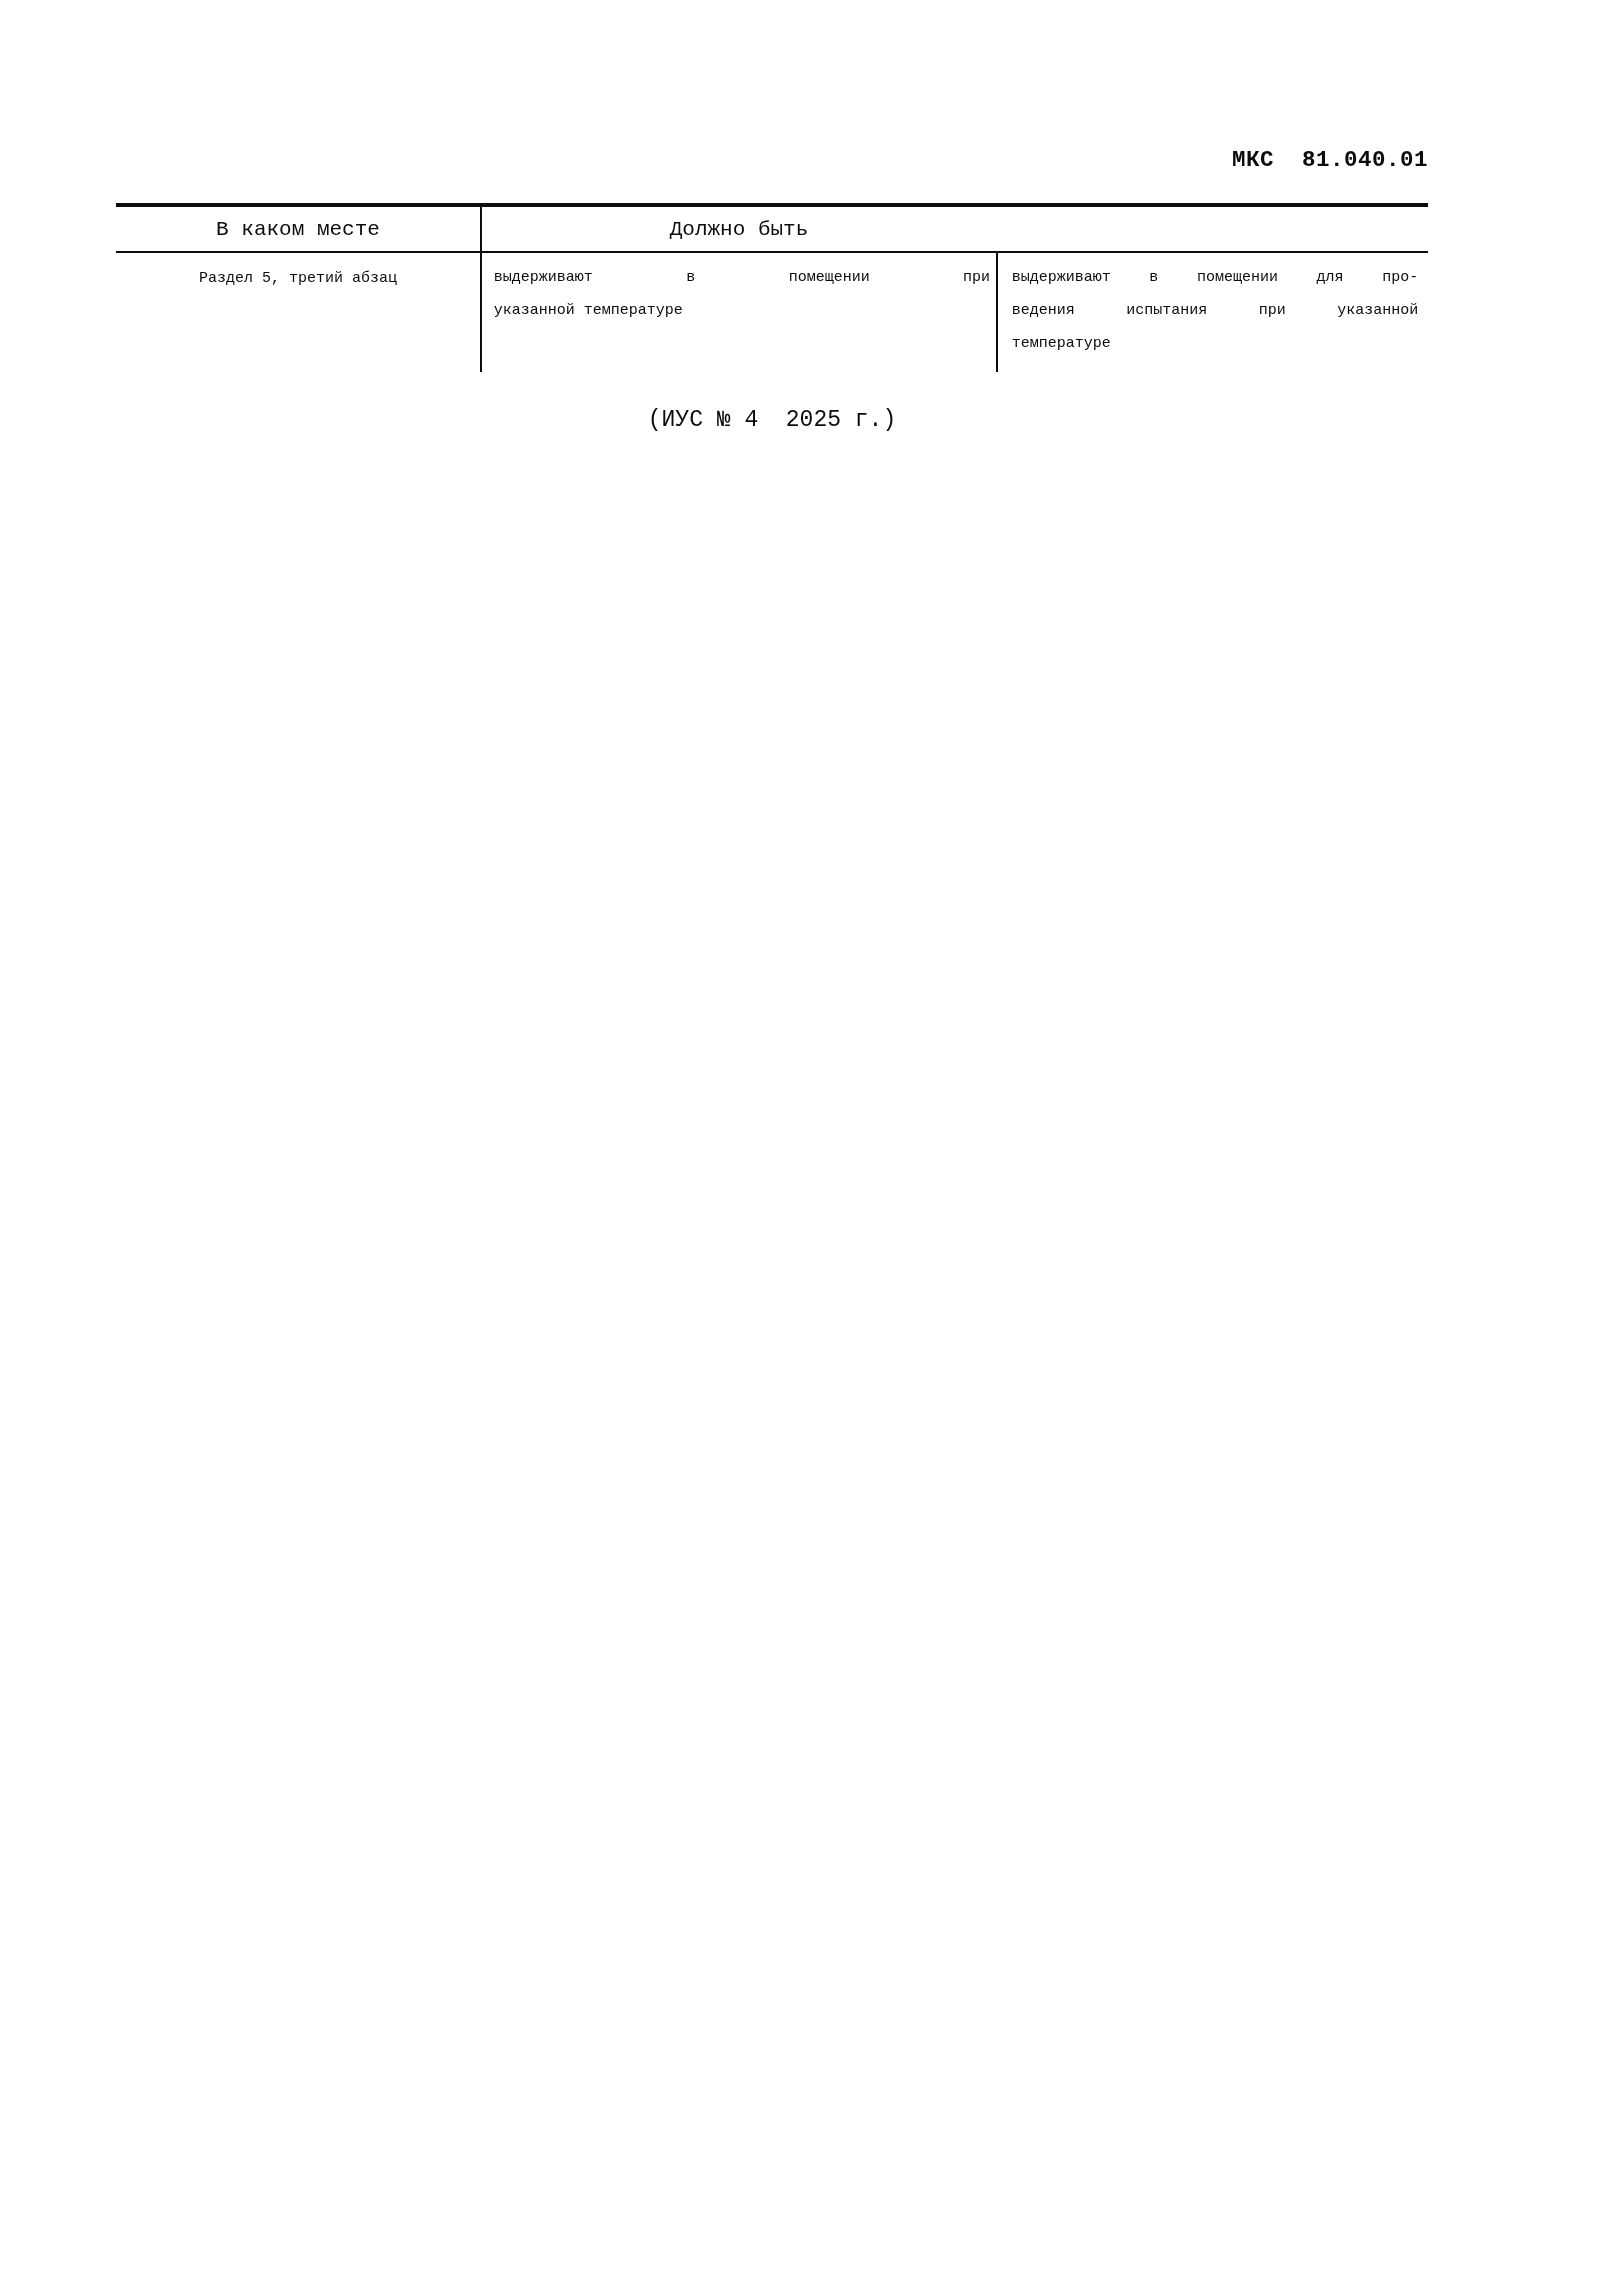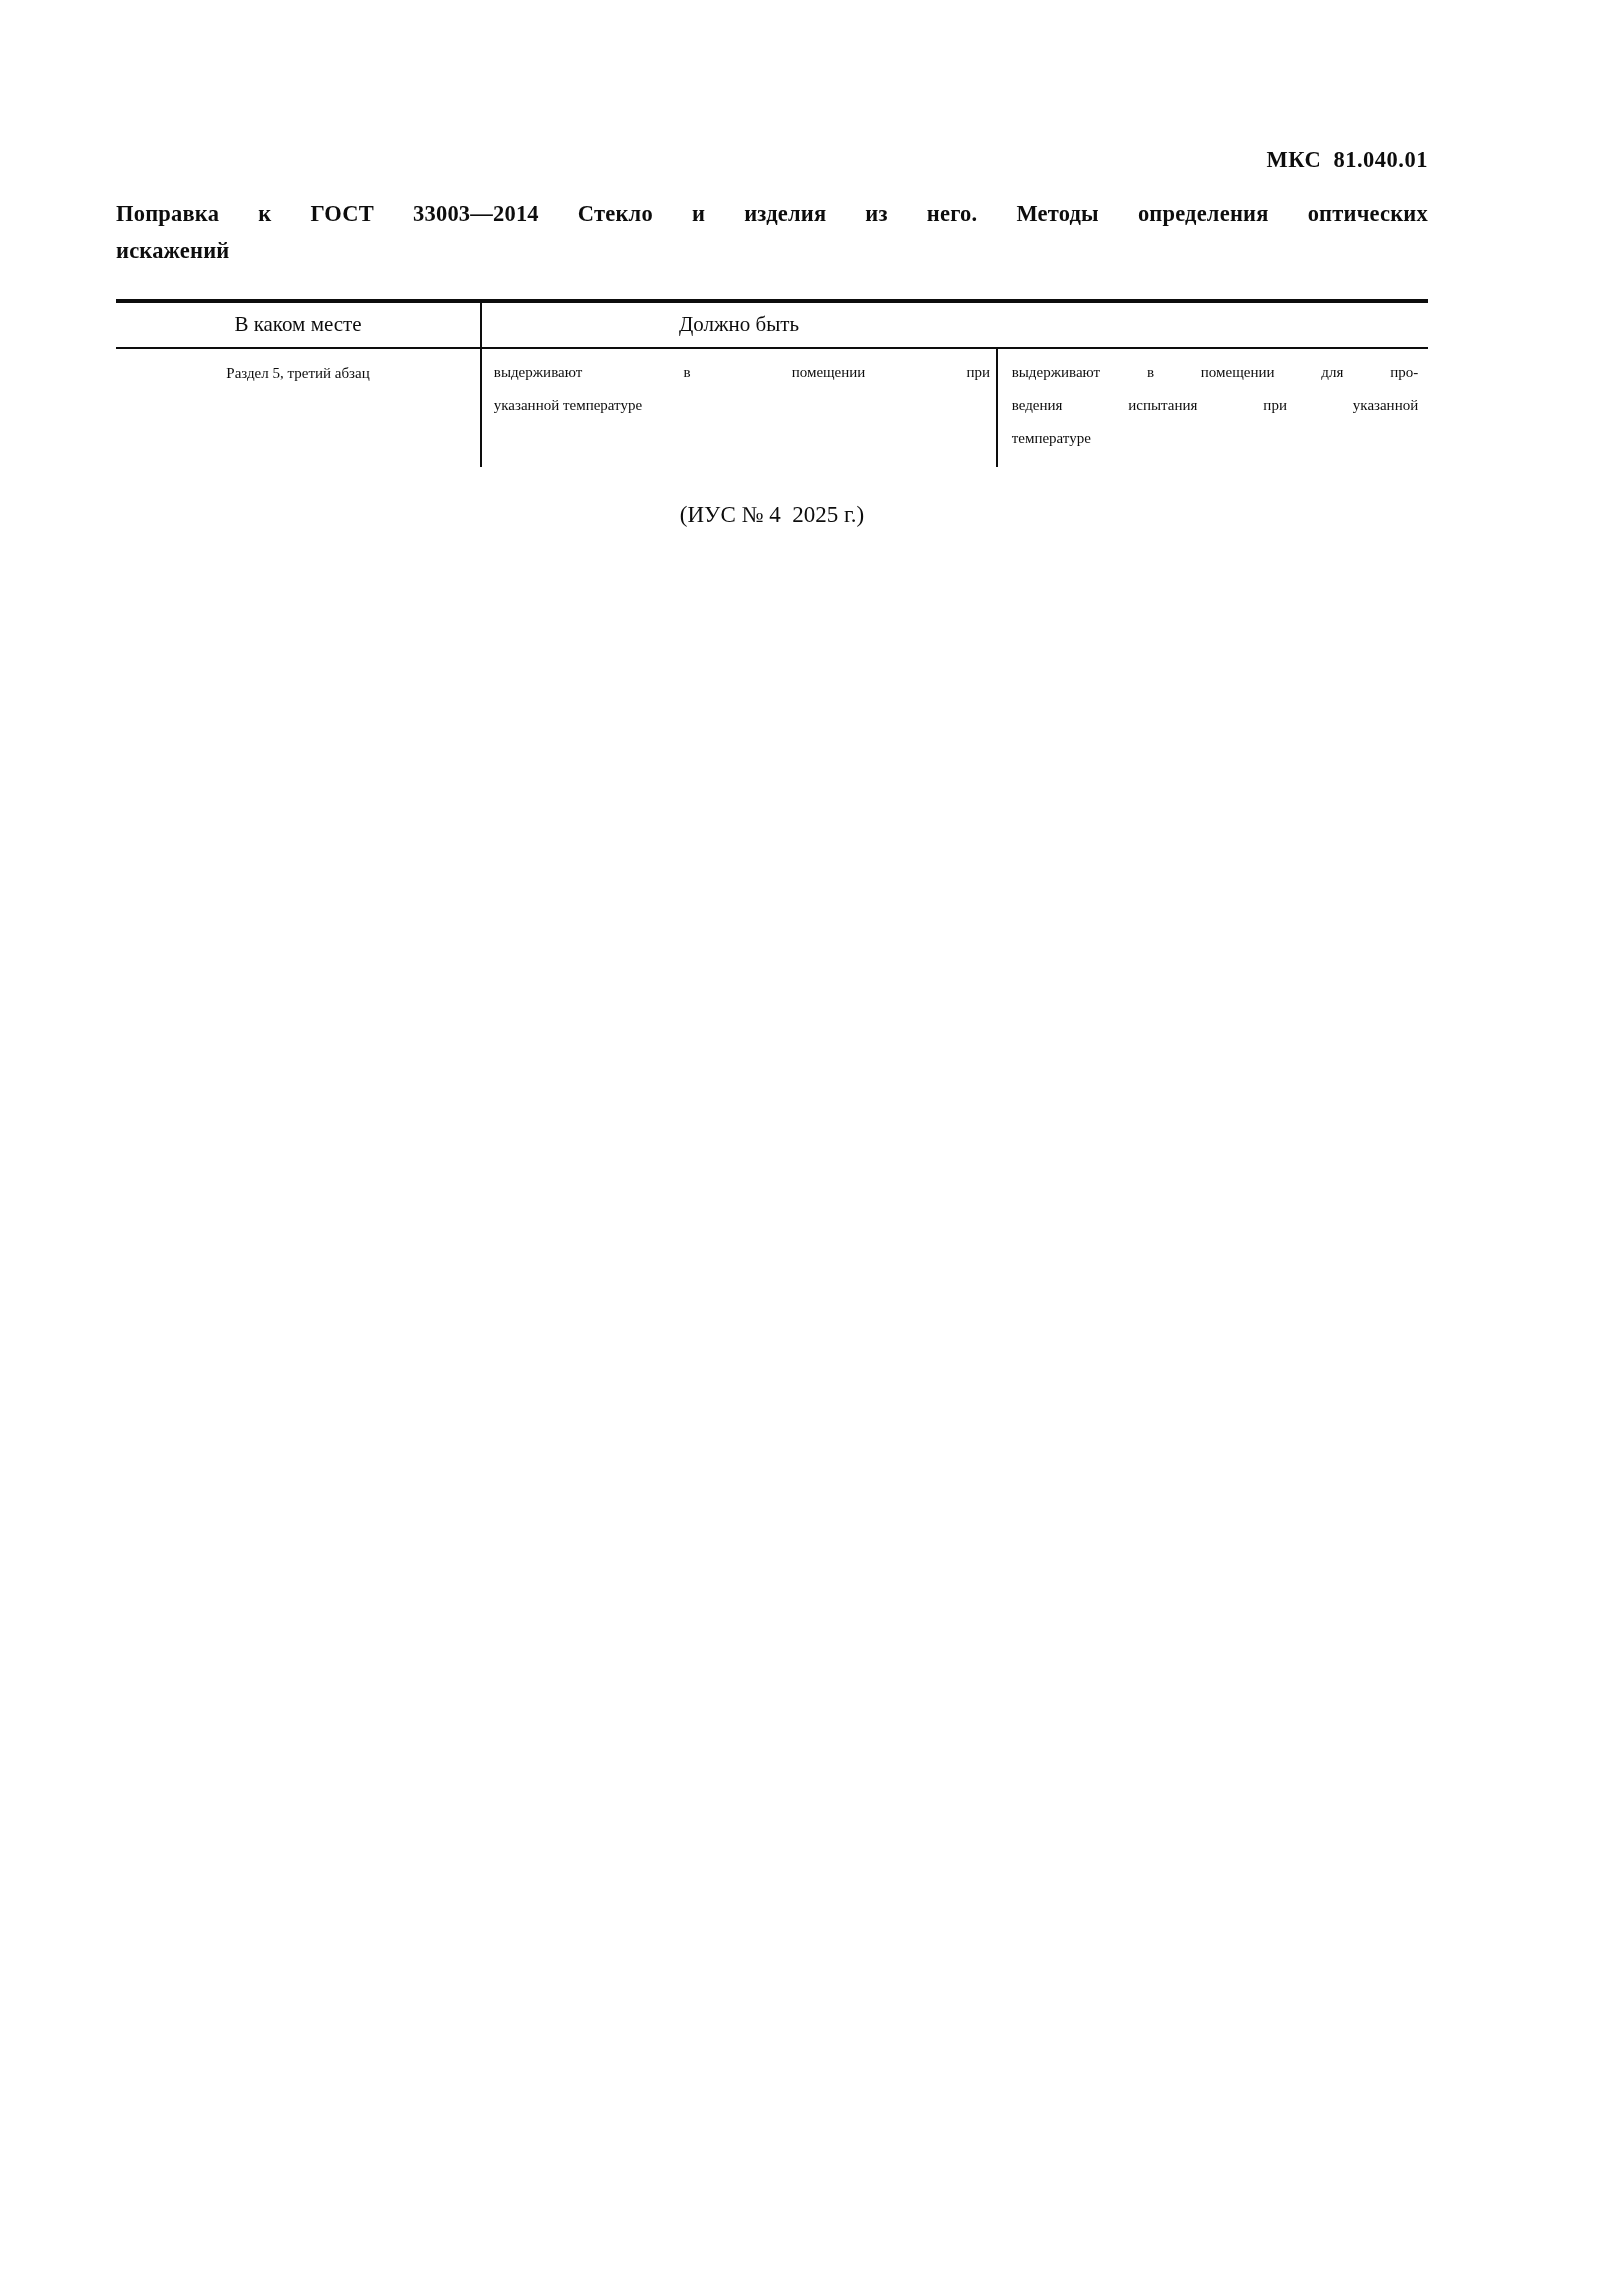--- a/index.html
+++ b/index.html
@@ -2,21 +2,21 @@
 <html><head>
 <meta charset="utf-8">
 <style>
   * { margin: 0; padding: 0; box-sizing: border-box; }
   html, body { background: #e8e8e8; }
   .page {
     position: relative;
     width: 1621px;
     height: 2293px;
     background: #ffffff;
-    font-family: Liberation Serif, serif;
+    font-family: Liberation Mono, monospace;
     color: #0d0d0d;
     overflow: hidden;
   }
   .content {
     position: absolute;
     left: 116px;
     top: 147px;
     width: 1312px;
   }
   .mks-line {
@@ -80,24 +80,20 @@
   }
 </style>
 </head>
 <body>
 
 <div class="page">
   <div class="content">
 
     <div class="mks-line">МКС  81.040.01</div>
 
-    <div class="doc-title">
-      <div class="just-line">Поправка к ГОСТ 33003—2014 Стекло и изделия из него. Методы определения оптических</div>
-      <div>искажений</div>
-    </div>
 
     <div class="corrections-table">
       <div class="t-row t-head">
         <div class="t-cell">В каком месте</div>
         <div class="t-cell col-sep">Должно быть</div>
       </div>
 
       <div class="t-row t-body">
         <div class="t-cell cell-location">Раздел 5, третий абзац</div>
         <div class="t-cell col-sep cell-shouldbe">

